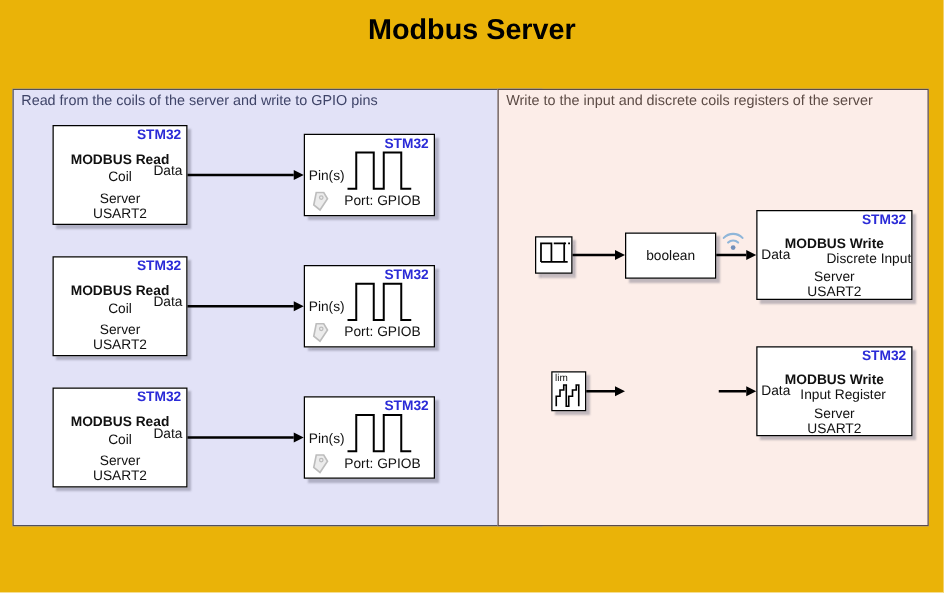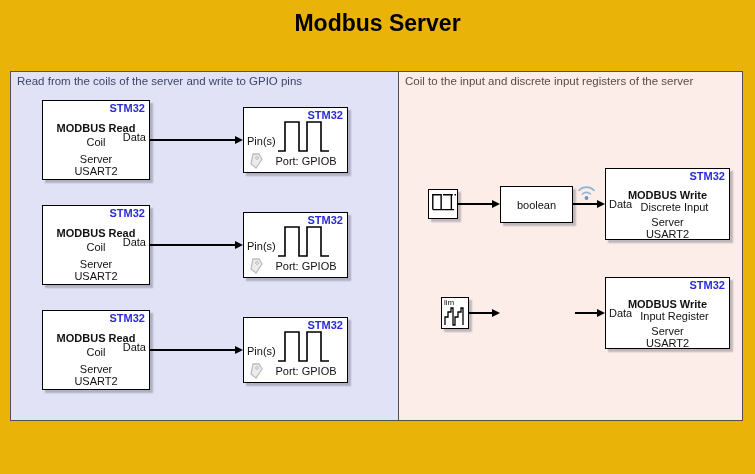--- a/index.html
+++ b/index.html
@@ -111,21 +111,21 @@
   <div>
     <div class="wire" style="left:150px;top:244px;width:85px;"></div>
     <div class="arrowhead" style="left:235px;top:241px;"></div>
   </div>
   <div>
     <div class="wire" style="left:150px;top:349px;width:85px;"></div>
     <div class="arrowhead" style="left:235px;top:346px;"></div>
   </div>
 
   <div class="panel" id="right-area">
-    <span>Coil to the input and discrete input registers of the server</span>
+    <span>Write to the input and discrete coils registers of the server</span>
   </div>
 
   <div class="block" style="left:428px;top:189px;width:30px;height:30px;">
     <svg style="position:absolute;left:1px;top:1px;" width="26" height="26" viewBox="0 0 28 26">
       <path d="M3,19 H26 M3,19 V3 H12 V19 M14,3 H23 V19" fill="none" stroke="#000" stroke-width="1.5"></path>
       <path d="M23,3 H28" fill="none" stroke="#000" stroke-width="1.5" stroke-dasharray="1.6,1.8"></path>
     </svg>
   </div>
 
   <div>
@@ -145,21 +145,21 @@
 
   <div>
     <div class="wire" style="left:573px;top:203px;width:24px;"></div>
     <div class="arrowhead" style="left:597px;top:200px;"></div>
   </div>
 
   <div class="block" style="left:605px;top:168px;width:125px;height:72px;">
     <span class="stm32">STM32</span>
     <span class="bline bold" style="top:20px;">MODBUS Write</span>
     <span class="port-left" style="top:29px;">Data</span>
-    <span class="bline" style="top:32px;padding-left:14px;box-sizing:border-box;">Discrete Input</span>
+    <span class="bline" style="top:32px;padding-left:14px;box-sizing:border-box;text-align:right;">Discrete Input</span>
     <span class="bline" style="top:47px;">Server</span>
     <span class="bline" style="top:59px;">USART2</span>
   </div>
 
   <div class="block" style="left:441px;top:297px;width:28px;height:32px;">
     <span class="abs" style="top:0px;left:2px;font-size:8px;">lim</span>
     <svg style="position:absolute;left:2px;top:9px;" width="22" height="20" viewBox="0 0 22 20">
       <path d="M1,18 V10 H4 V5 H7 V1 H9 V18 H11 V10 H14 V5 H17 V1 H19 V18" fill="none" stroke="#000" stroke-width="1.3"></path>
     </svg>
   </div>

